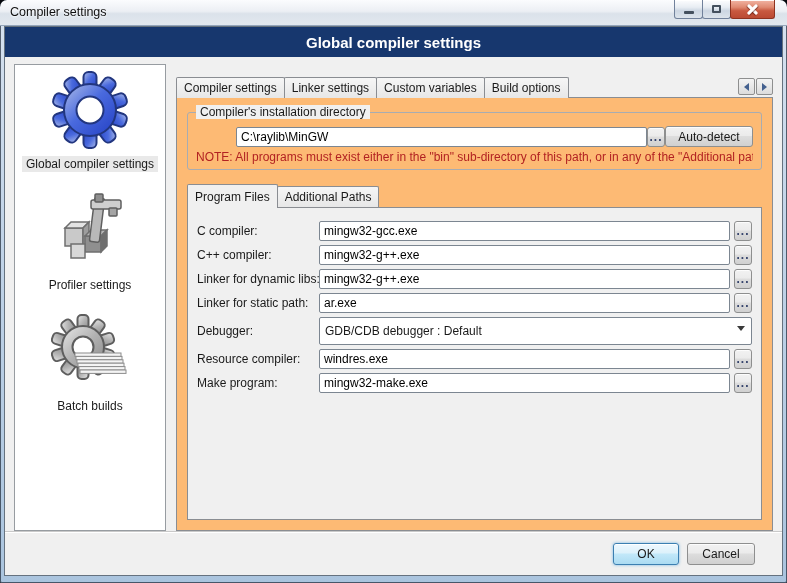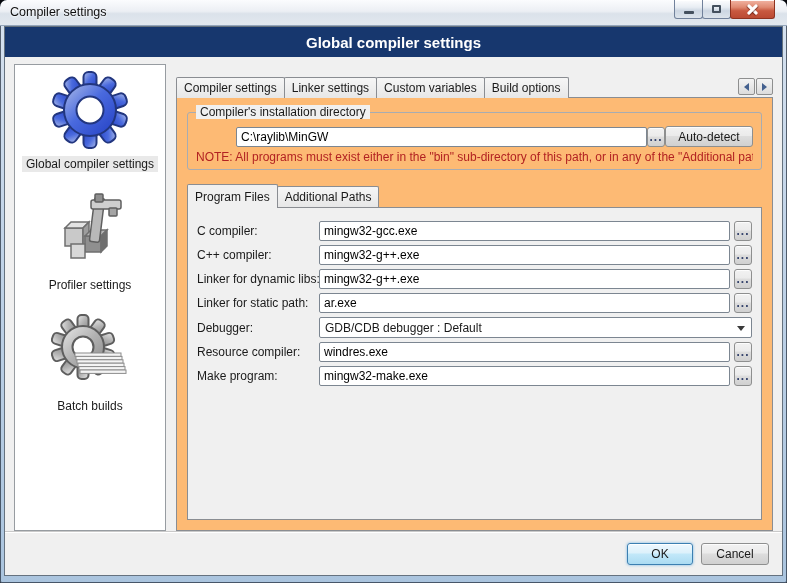--- a/index.html
+++ b/index.html
@@ -103,25 +103,25 @@
   .browse{width:18px;height:20px;flex:0 0 auto;font-weight:bold;color:#33416b;letter-spacing:1px;}
   .b-autodetect{width:88px;flex:0 0 auto;}
   .note{margin-top:3px;white-space:nowrap;overflow:hidden;}
 
   .subtabs{margin-top:14px;align-items:center;}
   .subpage{border:1px solid #8a8d92;background:#f0f0f0;margin-top:-1px;flex:1;
     padding:13px 9px 8px 9px;display:flex;flex-direction:column;}
   .frow{display:flex;align-items:center;margin-bottom:4px;}
   .flabel{width:122px;flex:0 0 auto;white-space:nowrap;}
   .frow .tfield{margin-right:4px;}
-  .frow .combo{flex:1;height:21px;}
+  .frow .combo{flex:1;height:28px;}
 
   
   .footer{flex:0 0 auto;height:44px;border-top:1px solid #c9c9c9;box-shadow:inset 0 1px 0 #ffffff;
-    display:flex;align-items:center;justify-content:flex-end;gap:8px;padding:0 13px;}
+    display:flex;align-items:center;justify-content:flex-end;gap:8px;padding:0 27px;}
   .b-ok{width:66px;height:22px;}
   .b-cancel{width:68px;height:22px;}
 </style>
 </head>
 <body>
 
 <div class="window">
 
   <div class="titlebar">
     <span class="title">Compiler settings</span>

